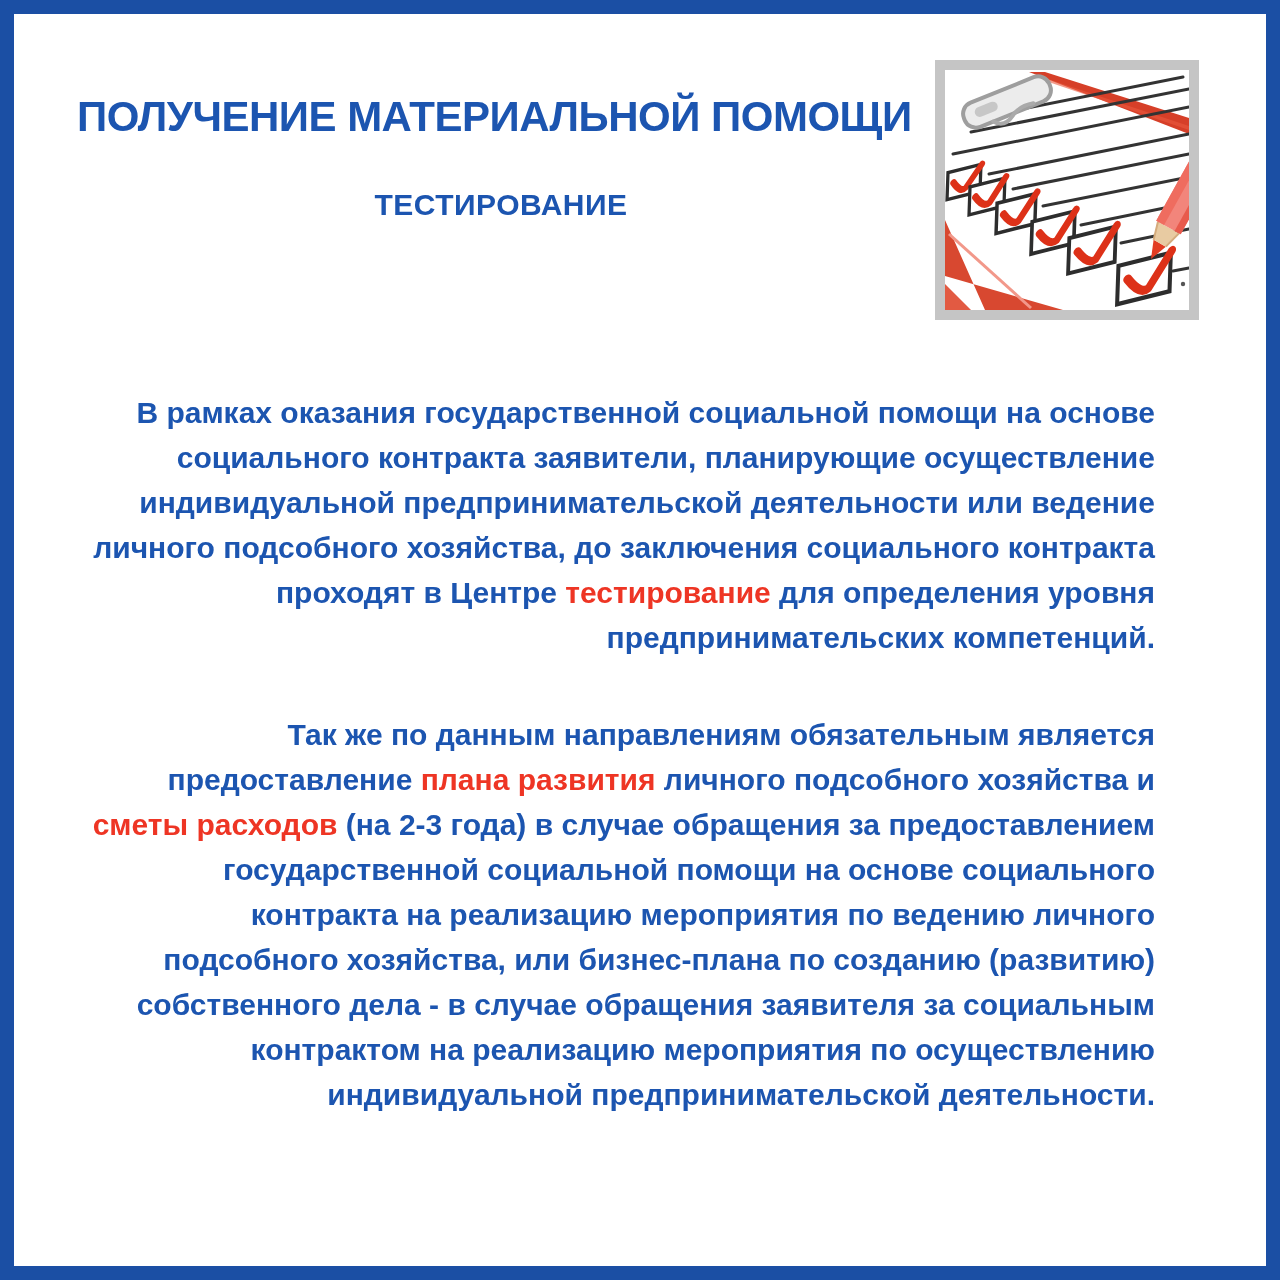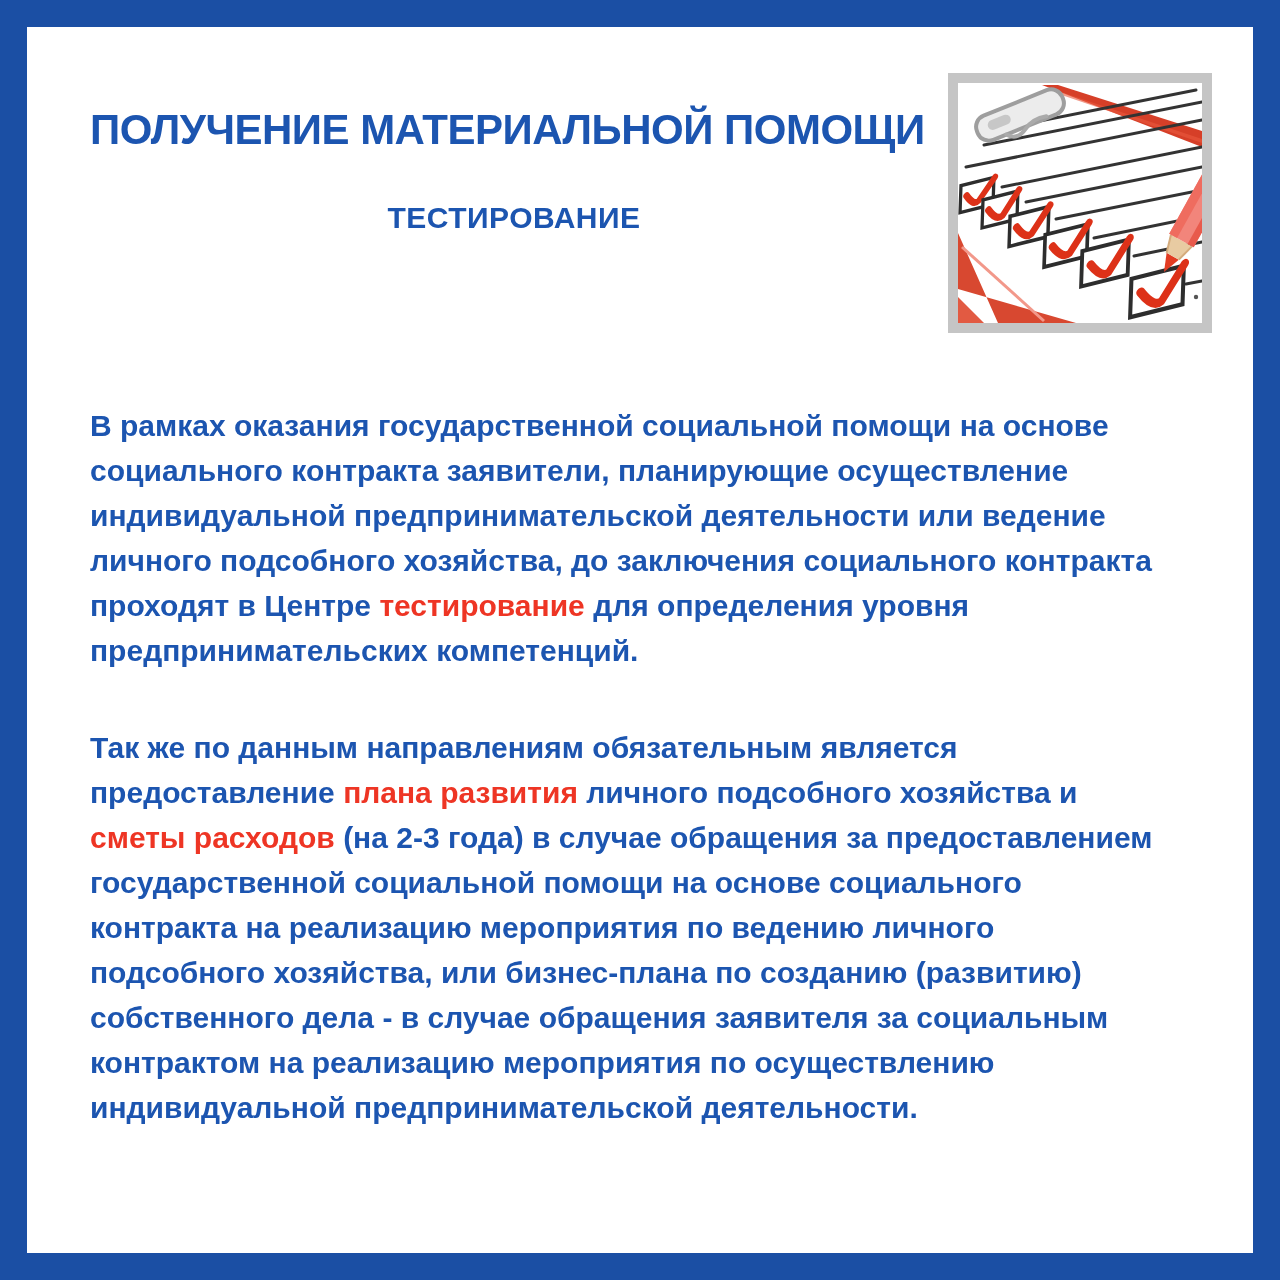--- a/index.html
+++ b/index.html
@@ -7,21 +7,21 @@
     --text-blue:#1c55b0;
     --accent-red:#ee3524;
     --frame-gray:#c5c5c5;
   }
   *{margin:0;padding:0;box-sizing:border-box;}
   html,body{width:1280px;height:1280px;}
   body{font-family:"Liberation Sans", sans-serif;}
   .page{
     width:1280px;height:1280px;
     background:var(--border-blue);
-    padding:27px;
+    padding:14px;
     position:relative;
   }
   .panel{
     width:100%;height:100%;
     background:#ffffff;
     position:relative;
     overflow:hidden;
   }
   .header{
     position:absolute;
@@ -56,20 +56,21 @@
     position:absolute;
     top:376px;left:63px;
     width:1078px;
   }
   .content p{
     color:var(--text-blue);
     font-size:30px;
     line-height:45px;
     font-weight:bold;
     margin:0 0 52px 0;
+    text-align:right;
   }
   .seg-red{color:var(--accent-red);}
   .seg-blue{color:var(--text-blue);}
 </style>
 </head>
 <body>
 
 <div class="page">
   <div class="panel">
 

